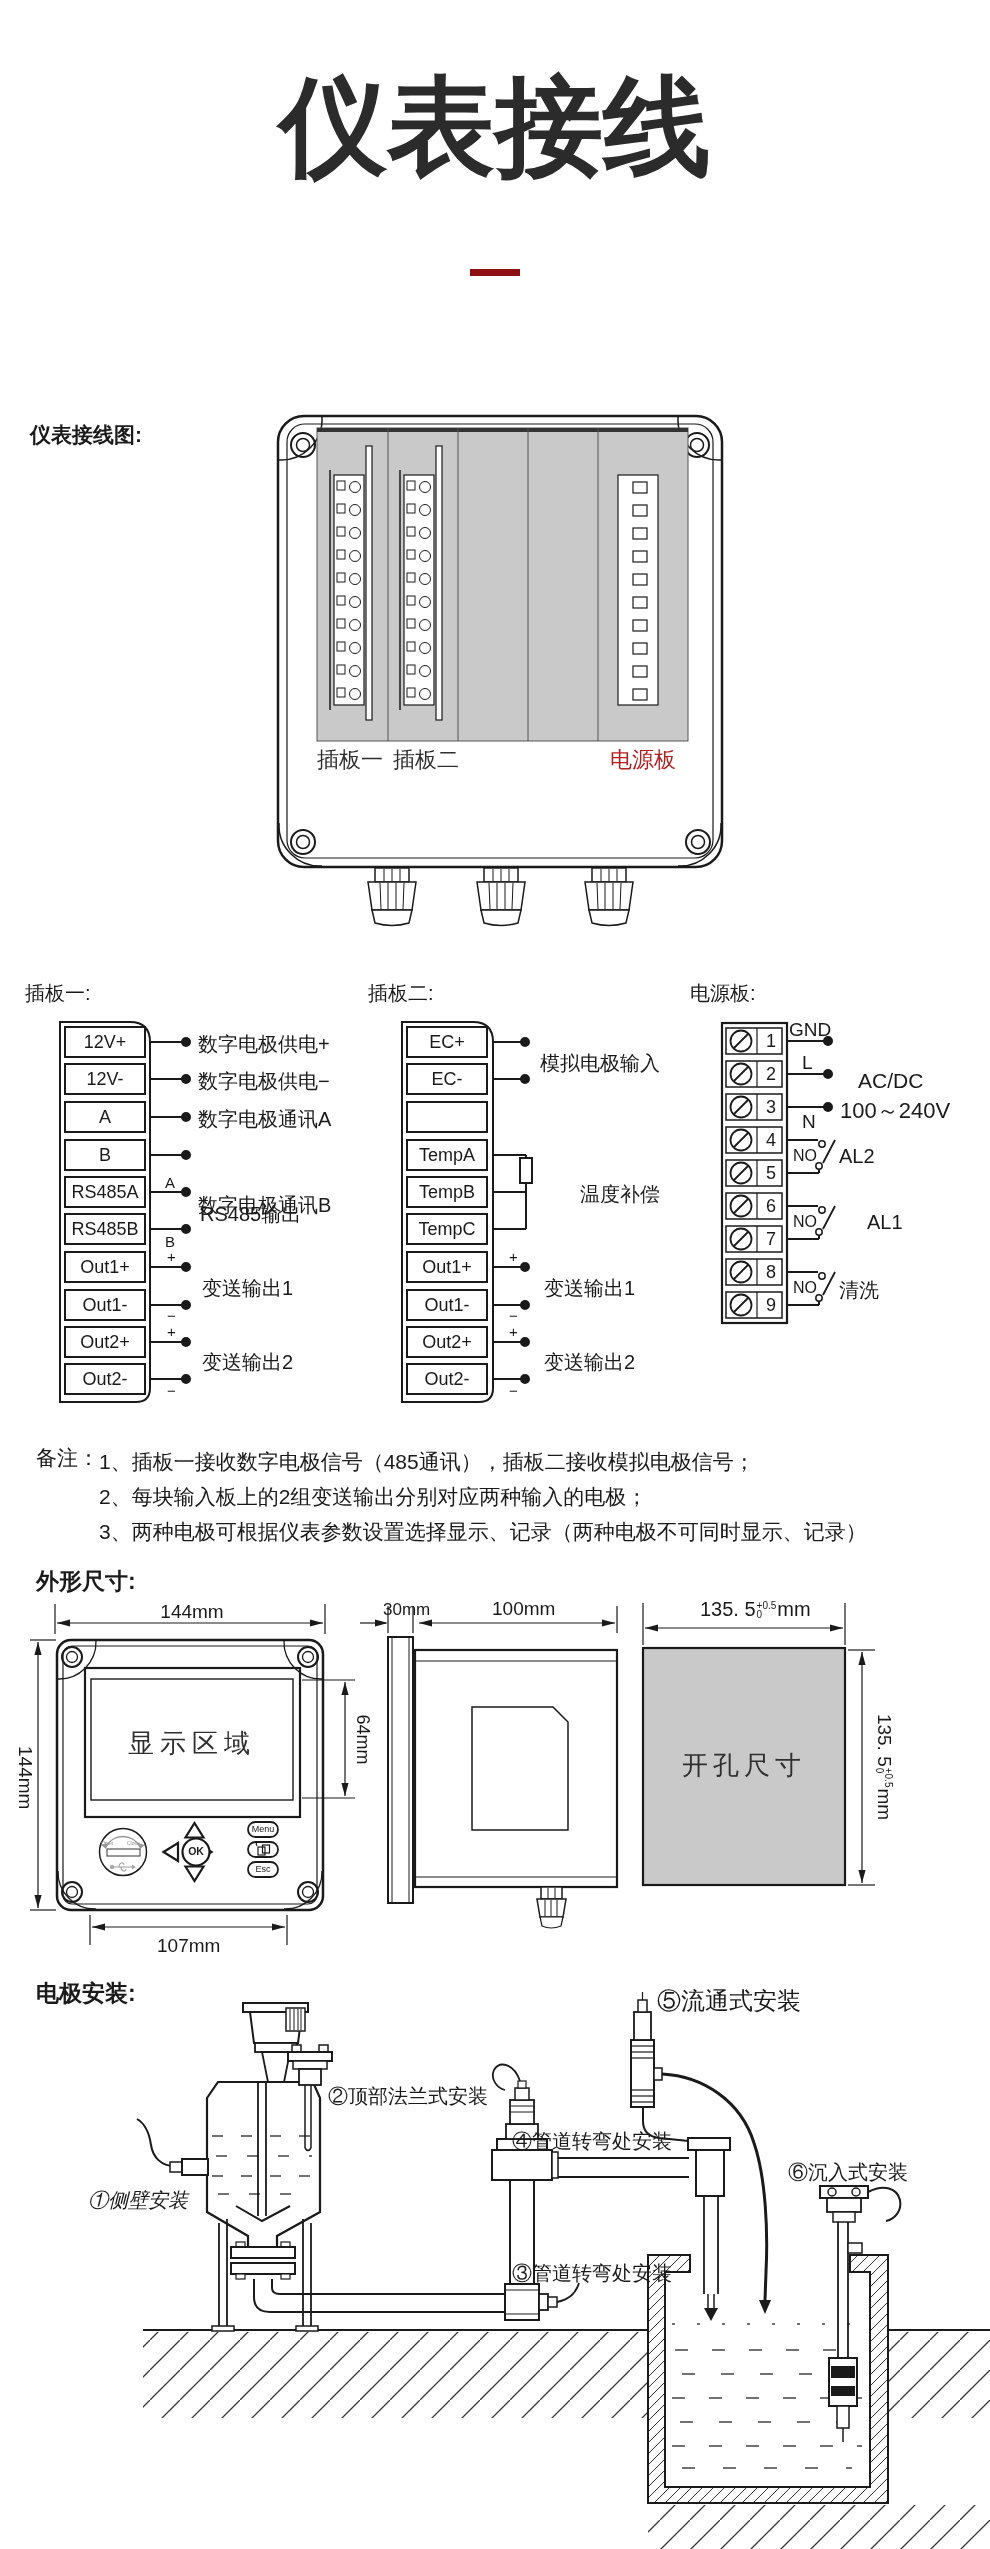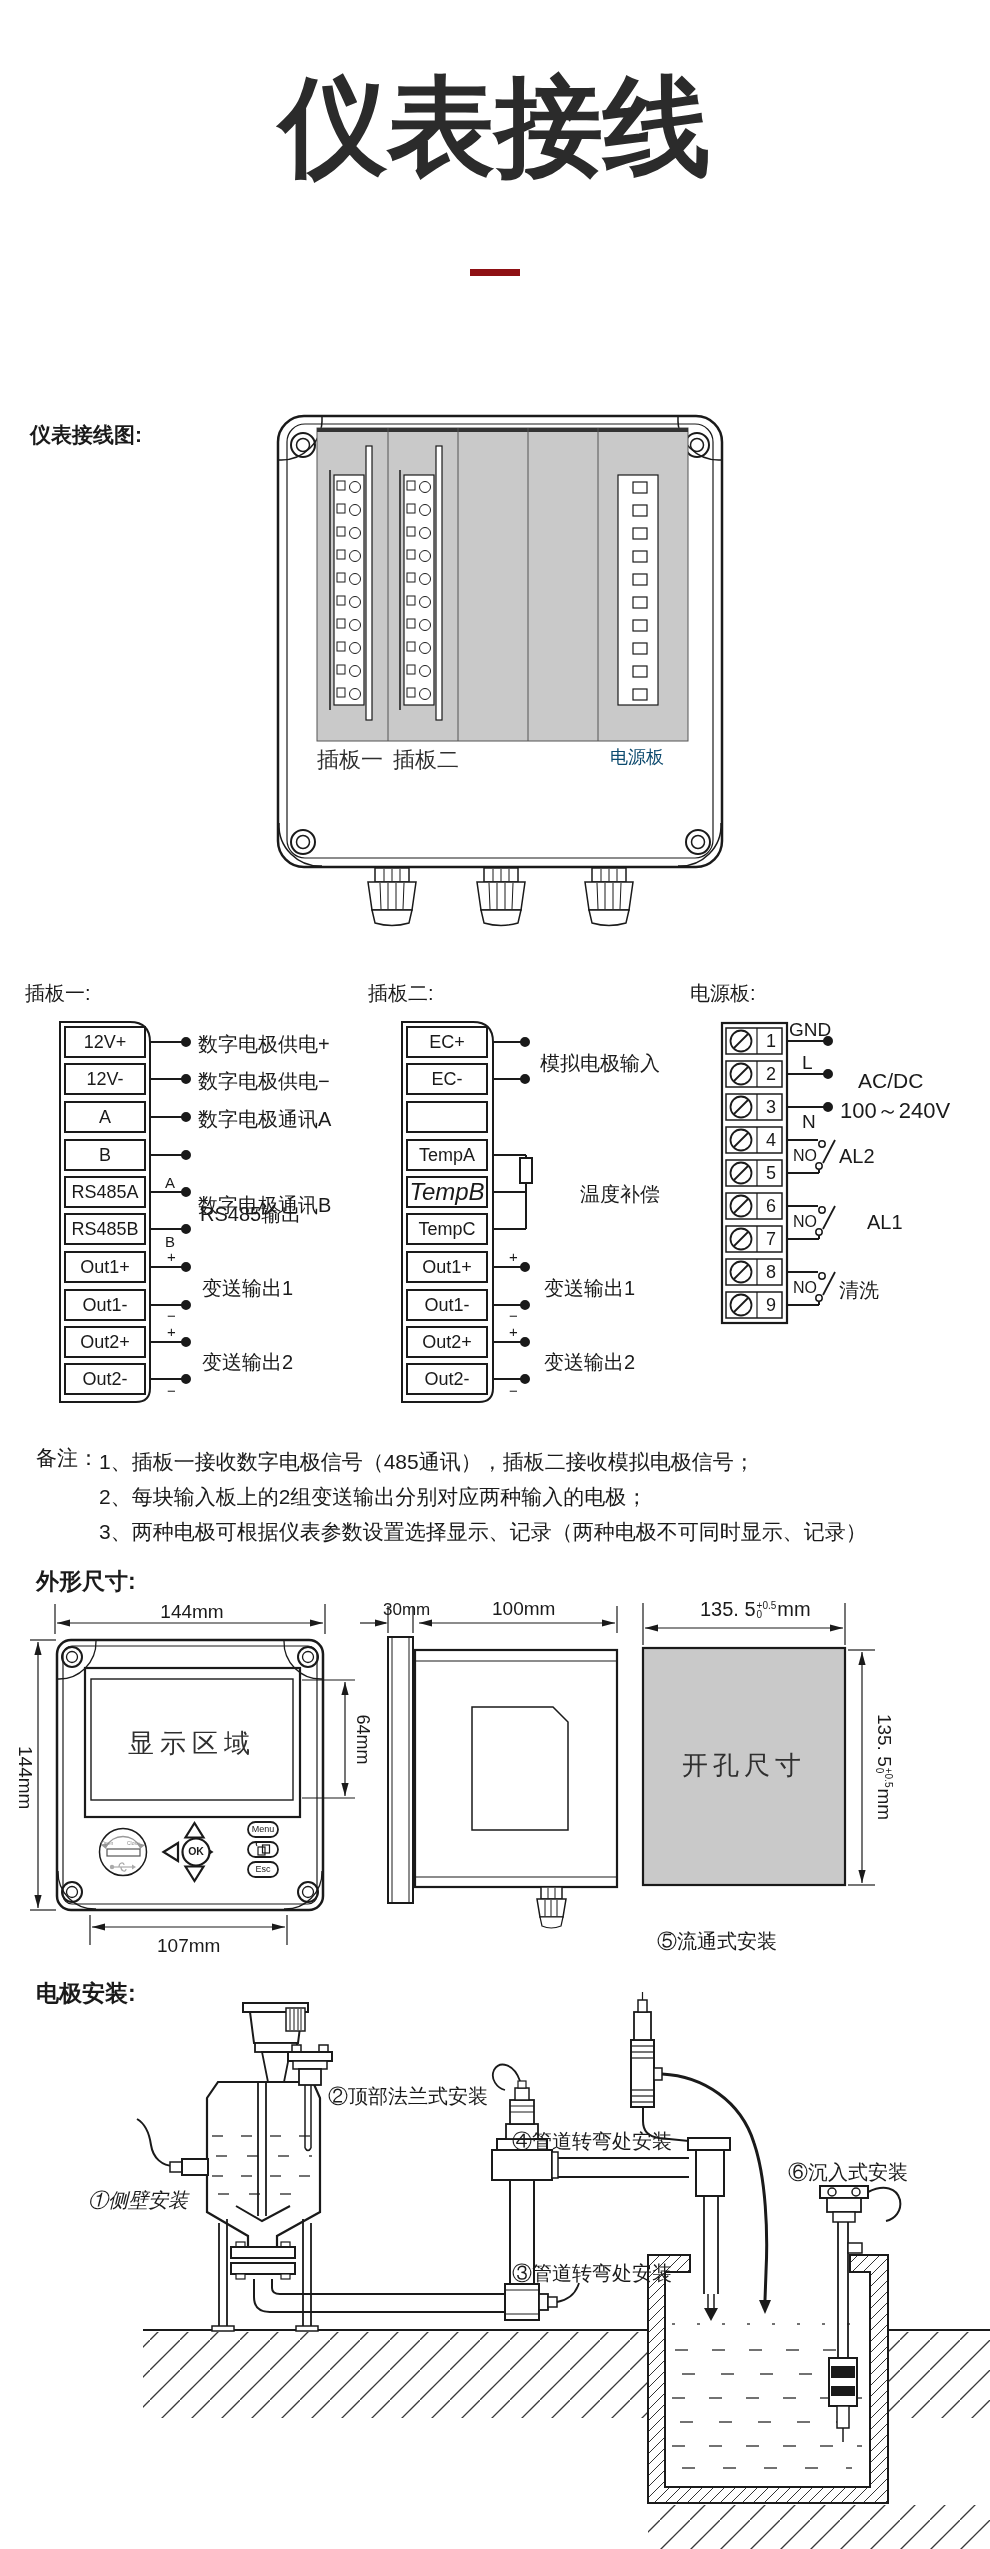--- a/index.html
+++ b/index.html
@@ -553,21 +553,21 @@
     </g>
   </g>
 </svg>
 
 <div class="t tc b" style="left:0;top:52px;width:990px;height:150px;line-height:150px;font-size:108px;color:#2b2b2b;">仪表接线</div>
 <div id="title-divider"></div>
 
 <div class="t b" style="left:30px;top:421px;font-size:21px;">仪表接线图:</div>
 <div class="t" style="left:317px;top:745px;width:66px;font-size:22px;color:#2f2f2f;">插板一</div>
 <div class="t" style="left:393px;top:745px;width:66px;font-size:22px;color:#2f2f2f;">插板二</div>
-<div class="t" style="left:610px;top:745px;width:66px;font-size:18px;color:#0c4a6e;">电源板</div>
+<div class="t" style="left:610px;top:745px;width:66px;font-size:22px;color:#b91c1c;">电源板</div>
 
 <div class="t" style="left:25px;top:980px;font-size:20px;">插板一:</div>
 <div class="t tc" style="left:65px;top:1027px;width:80px;height:30px;line-height:30px;font-size:18px;">12V+</div>
 <div class="t tc" style="left:65px;top:1064px;width:80px;height:30px;line-height:30px;font-size:18px;">12V-</div>
 <div class="t tc" style="left:65px;top:1102px;width:80px;height:30px;line-height:30px;font-size:18px;">A</div>
 <div class="t tc" style="left:65px;top:1140px;width:80px;height:30px;line-height:30px;font-size:18px;">B</div>
 <div class="t tc" style="left:65px;top:1177px;width:80px;height:30px;line-height:30px;font-size:18px;">RS485A</div>
 <div class="t tc" style="left:65px;top:1214px;width:80px;height:26px;line-height:30px;font-size:18px;">RS485B</div>
 <div class="t tc" style="left:65px;top:1252px;width:80px;height:30px;line-height:30px;font-size:18px;">Out1+</div>
 <div class="t tc" style="left:65px;top:1290px;width:80px;height:30px;line-height:30px;font-size:18px;">Out1-</div>
@@ -585,21 +585,21 @@
 <div class="t" style="left:167px;top:1248px;font-size:15px;">+</div>
 <div class="t" style="left:167px;top:1307px;font-size:15px;">−</div>
 <div class="t" style="left:167px;top:1323px;font-size:15px;">+</div>
 <div class="t" style="left:167px;top:1382px;font-size:15px;">−</div>
 
 <div class="t" style="left:368px;top:980px;font-size:20px;">插板二:</div>
 <div class="t tc" style="left:407px;top:1027px;width:80px;height:30px;line-height:30px;font-size:18px;">EC+</div>
 <div class="t tc" style="left:407px;top:1064px;width:80px;height:30px;line-height:30px;font-size:18px;">EC-</div>
 <div class="t tc" style="left:407px;top:1102px;width:80px;height:30px;line-height:30px;font-size:18px;"></div>
 <div class="t tc" style="left:407px;top:1140px;width:80px;height:30px;line-height:30px;font-size:18px;">TempA</div>
-<div class="t tc" style="left:407px;top:1177px;width:80px;height:30px;line-height:30px;font-size:24px;font-style:italic;">TempB</div>
+<div class="t tc" style="left:407px;top:1177px;width:80px;height:30px;line-height:30px;font-size:18px;">TempB</div>
 <div class="t tc" style="left:407px;top:1214px;width:80px;height:30px;line-height:30px;font-size:18px;">TempC</div>
 <div class="t tc" style="left:407px;top:1252px;width:80px;height:30px;line-height:30px;font-size:18px;">Out1+</div>
 <div class="t tc" style="left:407px;top:1290px;width:80px;height:30px;line-height:30px;font-size:18px;">Out1-</div>
 <div class="t tc" style="left:407px;top:1327px;width:80px;height:30px;line-height:30px;font-size:18px;">Out2+</div>
 <div class="t tc" style="left:407px;top:1364px;width:80px;height:30px;line-height:30px;font-size:18px;">Out2-</div>
 <div class="t" style="left:540px;top:1050px;font-size:20px;">模拟电极输入</div>
 <div class="t" style="left:536px;top:1181px;font-size:20px;margin-left:44px;">温度补偿</div>
 <div class="t" style="left:544px;top:1275px;font-size:20px;">变送输出1</div>
 <div class="t" style="left:544px;top:1349px;font-size:20px;">变送输出2</div>
 <div class="t" style="left:509px;top:1248px;font-size:15px;">+</div>
@@ -667,16 +667,16 @@
         <span>0</span>
       </span>
       <span style="font-size:19px;">mm</span>
 </div>
 
 <div class="t b" style="left:36px;top:1978px;font-size:23px;">电极安装:</div>
 <div class="t" style="left:88px;top:2187px;font-size:20px;font-style:italic;">①侧壁安装</div>
 <div class="t" style="left:328px;top:2083px;font-size:20px;">②顶部法兰式安装</div>
 <div class="t" style="left:512px;top:2260px;font-size:20px;">③管道转弯处安装</div>
 <div class="t" style="left:512px;top:2128px;font-size:20px;">④管道转弯处安装</div>
-<div class="t" style="left:657px;top:1928px;font-size:20px;">⑤流通式安装</div>
+<div class="t" style="left:657px;top:1985px;font-size:24px;">⑤流通式安装</div>
 <div class="t" style="left:788px;top:2159px;font-size:20px;">⑥沉入式安装</div>
 
 </div>
 
 </body></html>

